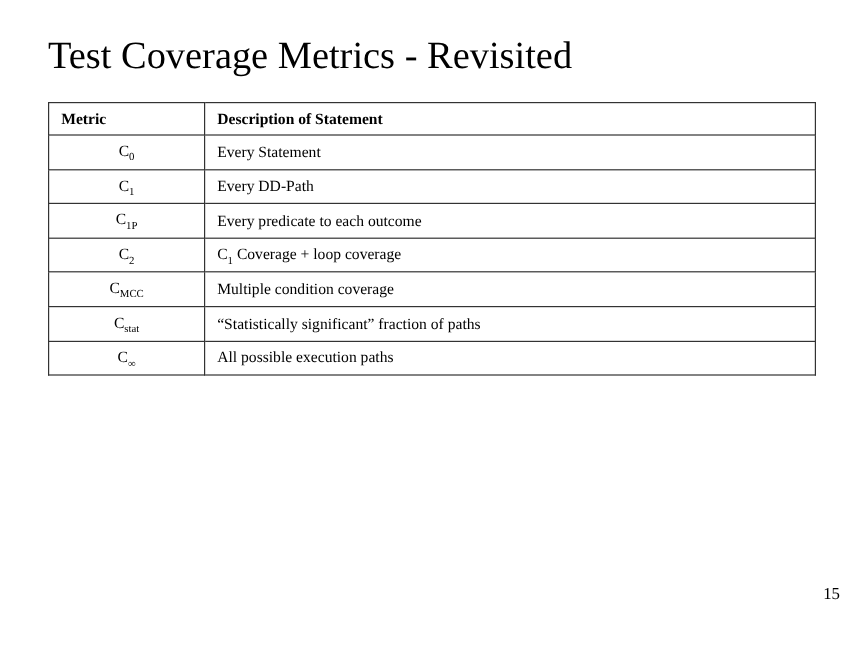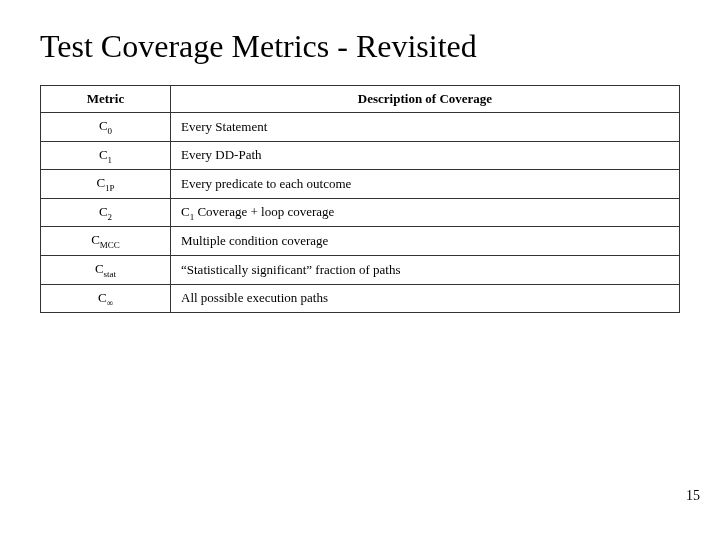--- a/index.html
+++ b/index.html
@@ -29,21 +29,20 @@
     }
     th, td {
       border: 1px solid #333;
       padding: 5px 10px;
       text-align: left;
       vertical-align: middle;
       color: #000;
     }
     th {
       font-weight: bold;
-      text-align: center;
     }
     td.metric-col {
       text-align: center;
       width: 130px;
     }
     td.desc-col {
       text-align: left;
     }
     .page-num {
       position: absolute;
@@ -60,21 +59,21 @@
 </head>
 <body>
 
 <div class="page">
   <h1>Test Coverage Metrics - Revisited</h1>
 
   <table>
     <thead>
       <tr>
         <th>Metric</th>
-        <th>Description of Coverage</th>
+        <th>Description of Statement</th>
       </tr>
     </thead>
     <tbody id="table-body">
     <tr>
           <td class="metric-col">C<sub>0</sub></td>
           <td class="desc-col">Every Statement</td>
         </tr>
         <tr>
           <td class="metric-col">C<sub>1</sub></td>
           <td class="desc-col">Every DD-Path</td>

